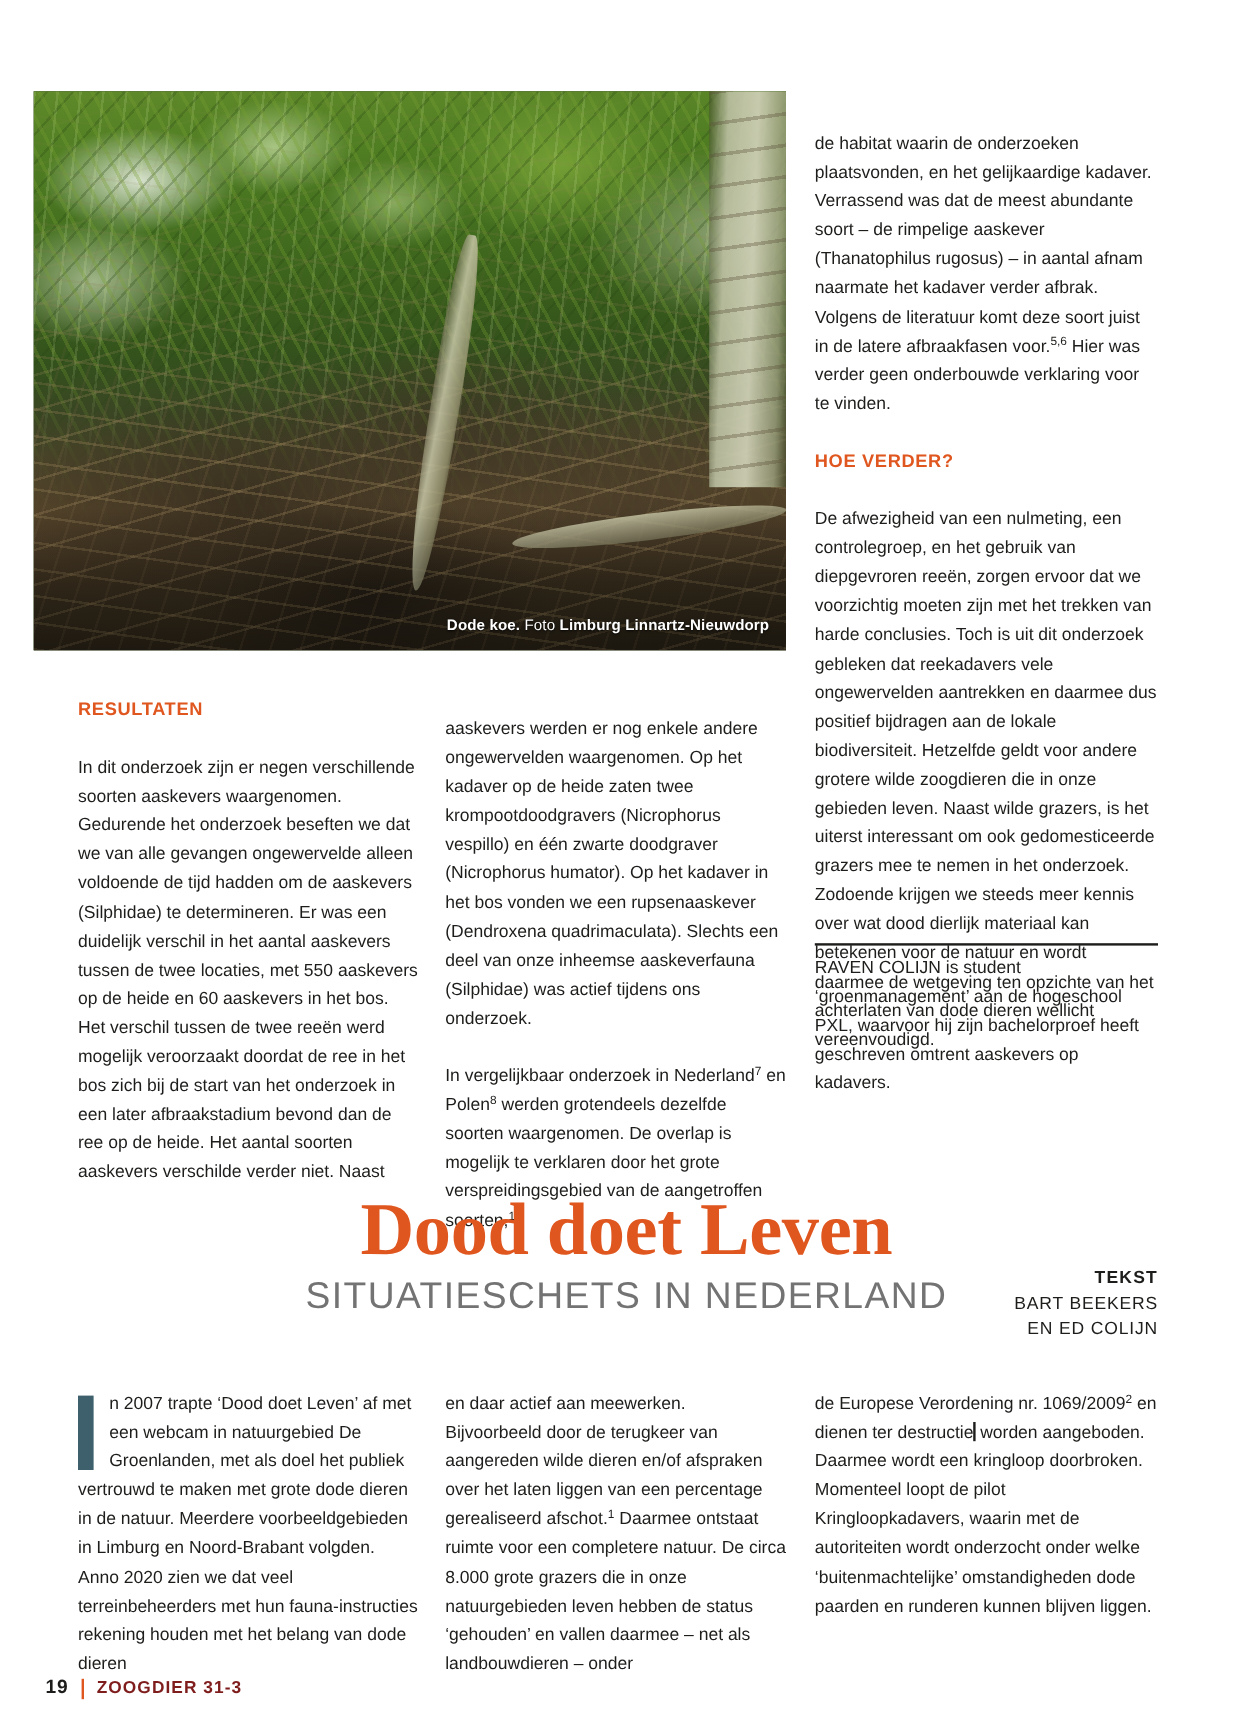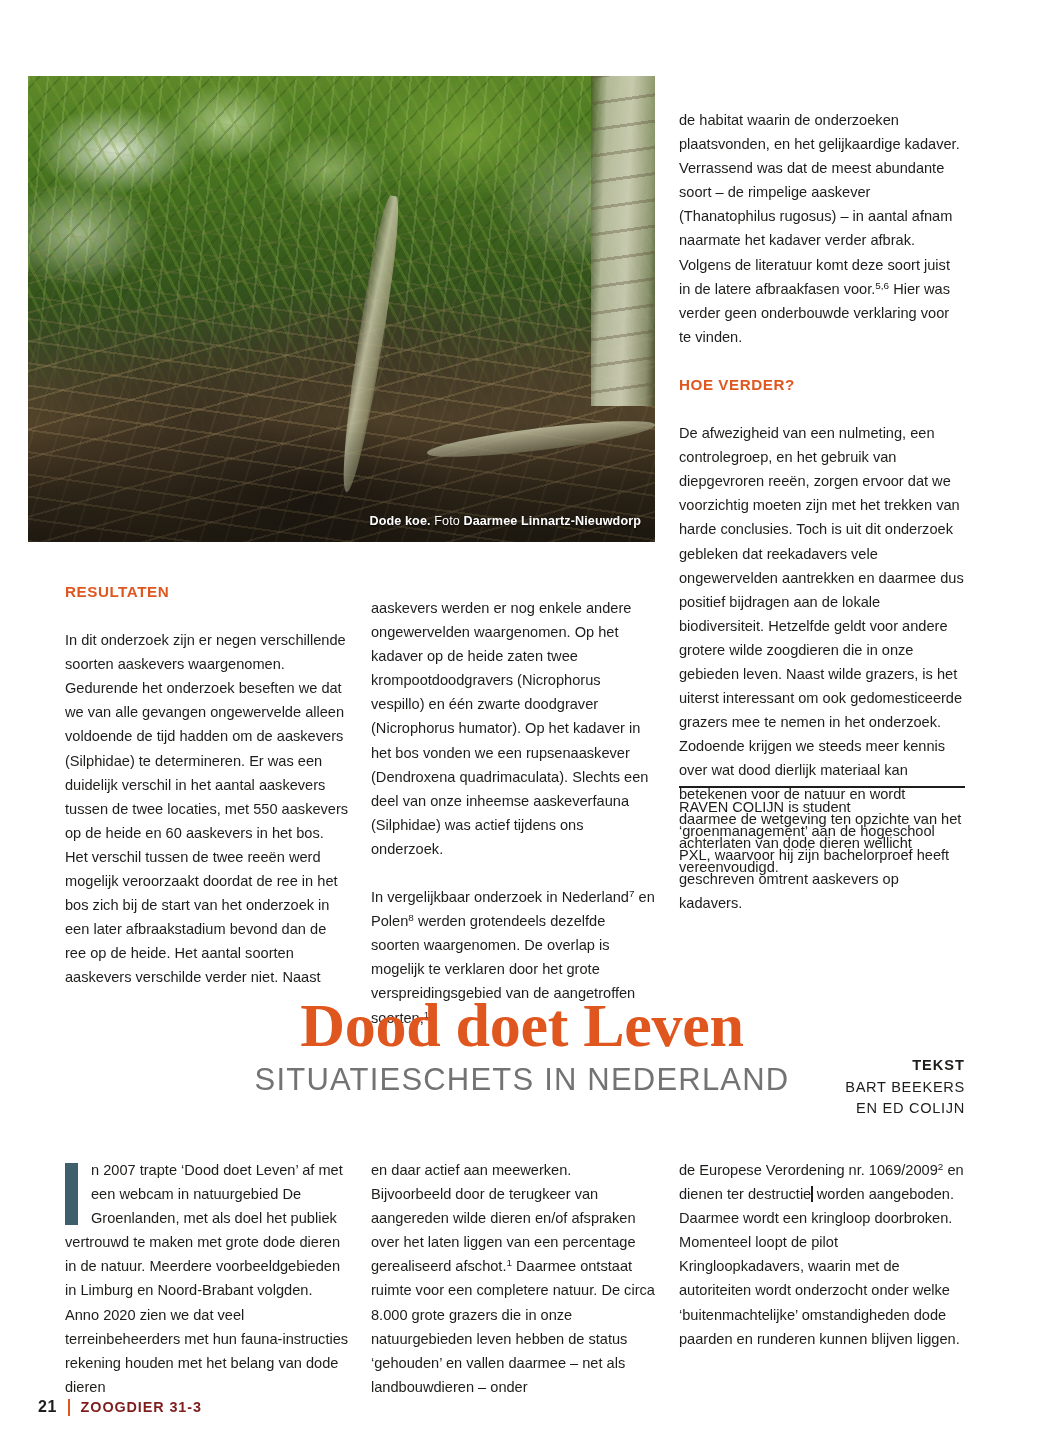--- a/index.html
+++ b/index.html
@@ -254,21 +254,21 @@
   <div class="photo-canvas"></div>
   <div class="photo-leaves"></div>
   <div class="photo-sticks"></div>
   <div class="photo-trunk"></div>
   <div class="photo-horn"></div>
   <div class="photo-horn2"></div>
   <div class="photo-caption-shade"></div>
   <div class="photo-caption">
     <span class="b">Dode koe.</span>
     <span class="n">Foto</span>
-    <span class="b">Daarmee Linnartz-Nieuwdorp</span>
+    <span class="b">Limburg Linnartz-Nieuwdorp</span>
   </div>
 </div>
 
 <div class="col" id="col-upper-right">
   <p><span>de habitat waarin de onderzoeken plaatsvonden, en het gelijkaardige kadaver. Verrassend was dat de meest abundante soort – de rimpelige aaskever (Thanatophilus rugosus) – in aantal afnam naarmate het kadaver verder afbrak. Volgens de literatuur komt deze soort juist in de latere afbraakfasen voor.</span><sup>5,6</sup><span> Hier was verder geen onderbouwde verklaring voor te vinden.</span></p>
   <p class="kicker">HOE VERDER?</p>
   <p>De afwezigheid van een nulmeting, een controlegroep, en het gebruik van diepgevroren reeën, zorgen ervoor dat we voorzichtig moeten zijn met het trekken van harde conclusies. Toch is uit dit onderzoek gebleken dat reekadavers vele ongewervelden aantrekken en daarmee dus positief bijdragen aan de lokale biodiversiteit. Hetzelfde geldt voor andere grotere wilde zoogdieren die in onze gebieden leven. Naast wilde grazers, is het uiterst interessant om ook gedomesticeerde grazers mee te nemen in het onderzoek. Zodoende krijgen we steeds meer kennis over wat dood dierlijk materiaal kan betekenen voor de natuur en wordt daarmee de wetgeving ten opzichte van het achterlaten van dode dieren wellicht vereenvoudigd.</p>
 </div>
 
 <div class="author-rule"></div>
@@ -303,16 +303,16 @@
 
 <div class="col-lower" id="col-low-mid">
   <p><span>en daar actief aan meewerken. Bijvoorbeeld door de terugkeer van aangereden wilde dieren en/of afspraken over het laten liggen van een percentage gerealiseerd afschot.</span><sup>1</sup><span> Daarmee ontstaat ruimte voor een completere natuur. De circa 8.000 grote grazers die in onze natuurgebieden leven hebben de status ‘gehouden’ en vallen daarmee – net als landbouwdieren – onder</span></p>
 </div>
 
 <div class="col-lower" id="col-low-right">
   <p><span>de Europese Verordening nr. 1069/2009</span><sup>2</sup><span> en dienen ter destructie</span><span class="caret"></span><span> worden aangeboden. Daarmee wordt een kringloop doorbroken. Momenteel loopt de pilot Kringloopkadavers, waarin met de autoriteiten wordt onderzocht onder welke ‘buitenmachtelijke’ omstandigheden dode paarden en runderen kunnen blijven liggen.</span></p>
 </div>
 
 <div class="footer">
-  <span class="pageno">21</span>
+  <span class="pageno">19</span>
   <span class="bar"></span>
   <span class="mag">ZOOGDIER  31-3</span>
 </div>
 
 </body></html>

